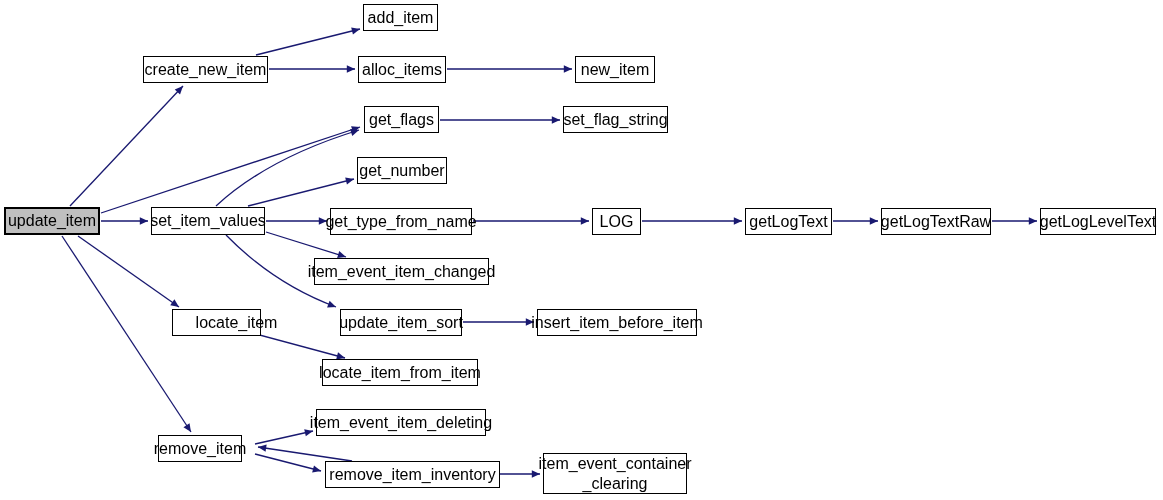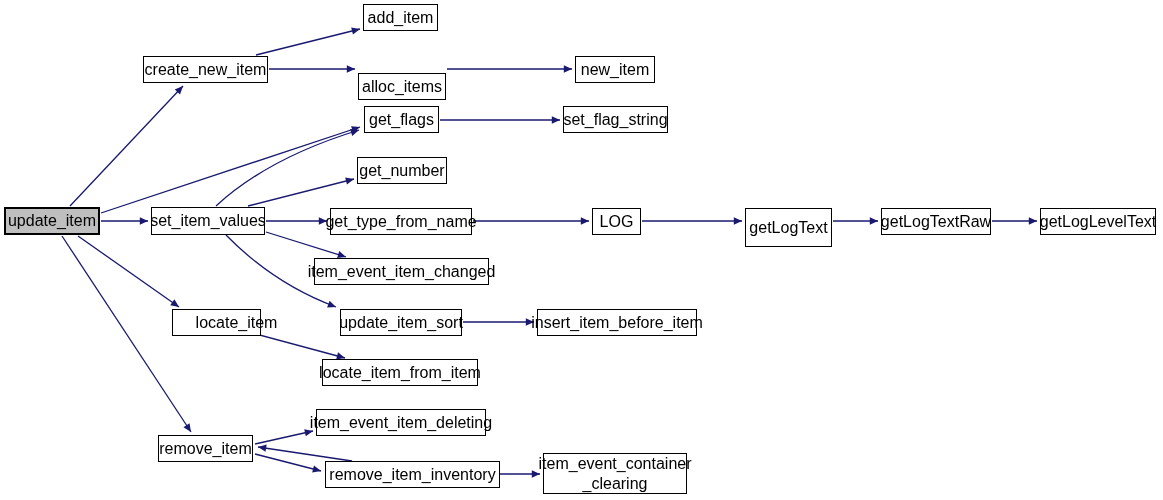--- a/index.html
+++ b/index.html
@@ -81,35 +81,35 @@
         <path d="M 255 444 L 313 431" class="edge" stroke="#191970" marker-end="url(#arrowhead)"></path>
         <path d="M 255 454 L 321 471" class="edge" stroke="#191970" marker-end="url(#arrowhead)"></path>
         <path d="M 352 461 L 258 447" class="edge" stroke="#191970" marker-end="url(#arrowhead)"></path>
         <path d="M 480 474 L 540 474" class="edge" stroke="#191970" marker-end="url(#arrowhead)"></path>
       </g>
   </svg>
   <div>
       <div class="node highlight" style="left: 4px; top: 207px; width: 96px; height: 28px;">update_item</div>
       <div class="node" style="left: 143px; top: 56px; width: 125px; height: 27px;">create_new_item</div>
       <div class="node" style="left: 363px; top: 4px; width: 75px; height: 27px;">add_item</div>
-      <div class="node" style="left: 358px; top: 73px; width: 88px; height: 27px;">alloc_items</div>
+      <div class="node" style="left: 358px; top: 56px; width: 88px; height: 27px;">alloc_items</div>
       <div class="node" style="left: 575px; top: 56px; width: 80px; height: 27px;">new_item</div>
       <div class="node" style="left: 364px; top: 106px; width: 75px; height: 27px;">get_flags</div>
       <div class="node" style="left: 563px; top: 106px; width: 105px; height: 27px; text-align: right;">set_flag_string</div>
       <div class="node" style="left: 357px; top: 157px; width: 90px; height: 27px;">get_number</div>
       <div class="node" style="left: 151px; top: 207px; width: 114px; height: 28px;">set_item_values</div>
       <div class="node" style="left: 330px; top: 208px; width: 142px; height: 27px;">get_type_from_name</div>
       <div class="node" style="left: 592px; top: 208px; width: 49px; height: 27px;">LOG</div>
-      <div class="node" style="left: 745px; top: 208px; width: 87px; height: 39px;">getLogText</div>
+      <div class="node" style="left: 745px; top: 208px; width: 87px; height: 27px;">getLogText</div>
       <div class="node" style="left: 881px; top: 208px; width: 110px; height: 27px;">getLogTextRaw</div>
       <div class="node" style="left: 1040px; top: 208px; width: 116px; height: 27px;">getLogLevelText</div>
       <div class="node" style="left: 314px; top: 258px; width: 175px; height: 27px;">item_event_item_changed</div>
       <div class="node" style="left: 172px; top: 309px; width: 89px; height: 27px; padding-left: 40px;">locate_item</div>
       <div class="node" style="left: 340px; top: 309px; width: 122px; height: 27px;">update_item_sort</div>
       <div class="node" style="left: 537px; top: 309px; width: 160px; height: 27px;">insert_item_before_item</div>
       <div class="node" style="left: 322px; top: 359px; width: 156px; height: 27px;">locate_item_from_item</div>
       <div class="node" style="left: 316px; top: 409px; width: 170px; height: 27px;">item_event_item_deleting</div>
-      <div class="node" style="left: 158px; top: 435px; width: 95px; height: 27px;">remove_item</div>
+      <div class="node" style="left: 158px; top: 435px; width: 84px; height: 27px;">remove_item</div>
       <div class="node" style="left: 325px; top: 461px; width: 175px; height: 27px;">remove_item_inventory</div>
       <div class="node" style="left: 543px; top: 453px; width: 144px; height: 41px;">item_event_container
 _clearing</div>
     </div>
 </div>
 
 </body></html>

